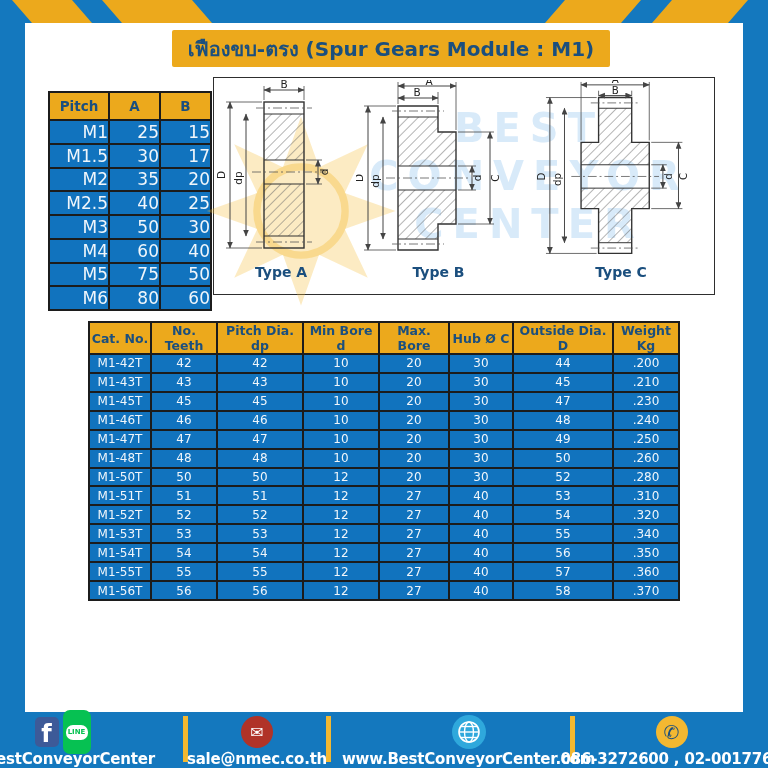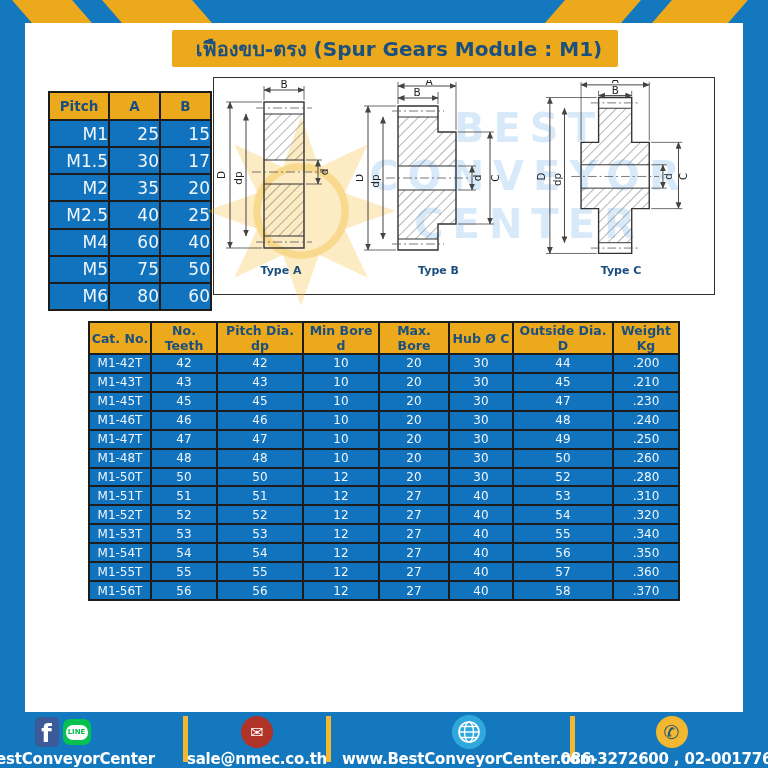--- a/index.html
+++ b/index.html
@@ -6,55 +6,55 @@
   body{width:768px;height:768px;font-family:"DejaVu Sans","Liberation Sans",sans-serif;}
   .page{position:relative;width:768px;height:768px;background:var(--frame-blue,#1478BE);overflow:hidden;}
   .stripe{position:absolute;top:0;height:23px;background:var(--header-yellow,#ECA91C);transform-origin:0 0;}
   #st-l1{left:12px;width:60px;transform:skewX(41deg);}
   #st-l2{left:102px;width:90px;transform:skewX(41deg);}
   #st-r1{left:565px;width:76px;transform:skewX(-41deg);}
   #st-r2{left:672px;width:76px;transform:skewX(-41deg);}
   .content{position:absolute;left:25px;top:23px;width:718px;height:689px;background:#ffffff;}
   .title-bar{position:absolute;left:172px;top:30px;width:438px;height:37px;background:var(--header-yellow,#ECA91C);
     display:flex;align-items:center;justify-content:center;font-size:20px;font-weight:bold;
-    color:var(--navy-text,#1B4F7E);border-radius:2px;padding-left:8px;}
+    color:var(--navy-text,#1B4F7E);border-radius:2px;}
   
   table{border-collapse:collapse;table-layout:fixed;margin-top:16px;}
   th,td{border:2px solid var(--table-border,#1C1C1C);text-align:center;vertical-align:middle;padding:0;overflow:hidden;}
   th{background:var(--header-yellow,#ECA91C);color:var(--navy-text,#1B4F7E);font-weight:bold;}
   td{background:var(--cell-blue,#1173BE);color:var(--white-text,#F0F6FB);}
   .pitch-table{position:absolute;left:48px;top:75px;width:162px;height:220px;}
   .pitch-table th{font-size:13.5px;height:26px;}
   .pitch-table td{font-size:17px;text-align:right;}
   .gear-table{position:absolute;left:88px;top:305px;width:590px;height:280px;}
   .gear-table th{font-size:12.5px;height:28px;}
   .gear-table td{font-size:12px;}
   
   .drawing-box{position:absolute;left:213px;top:77px;width:500px;height:216px;border:1px solid #2e2e2e;background:#fff;}
   .wm-text{position:absolute;left:135px;top:26px;width:360px;text-align:center;font-weight:bold;
     font-size:40px;line-height:1.2;letter-spacing:9px;color:rgba(125,185,235,0.30);pointer-events:none;}
   .wm-star{position:absolute;left:-18px;top:28px;pointer-events:none;}
   .dwg{position:absolute;top:2px;}
   #dwgA{left:2px;} #dwgB{left:142px;} #dwgC{left:322px;}
-  .type-label{position:absolute;top:186px;height:24px;text-align:center;font-size:11px;font-weight:bold;
+  .type-label{position:absolute;top:186px;height:24px;text-align:center;font-size:14px;font-weight:bold;
     color:var(--navy-text,#1B4F7E);}
   #lblA{left:2px;width:130px;} #lblB{left:142px;width:165px;} #lblC{left:322px;width:170px;}
   svg text{font-family:"DejaVu Sans",sans-serif;font-size:10.5px;fill:#222;}
   
   .footer{position:absolute;left:0;top:712px;width:768px;height:56px;background:var(--frame-blue,#1478BE);}
   .fsep{position:absolute;top:4px;width:5px;height:46px;background:var(--phone-yellow,#F3B831);}
   #sep1{left:183px;} #sep2{left:326px;} #sep3{left:570px;}
   .fsec{position:absolute;top:0;height:56px;display:flex;flex-direction:column;align-items:center;}
   #fsec1{left:0px;width:183px;} #fsec2{left:188px;width:138px;} #fsec3{left:331px;width:275px;} #fsec4{left:575px;width:193px;}
   .ficons{height:36px;display:flex;align-items:center;gap:4px;margin-top:2px;}
   .flabel{font-size:15px;font-weight:bold;color:#ffffff;letter-spacing:-0.2px;white-space:nowrap;}
   #fsec1 .ficons{margin-left:-58px;} #fsec1 .flabel{margin-left:-58px;}
   .fb-icon{width:24px;height:30px;background:var(--facebook-blue,#3D5A98);border-radius:5px;color:#fff;
     font-weight:bold;font-size:24px;display:flex;align-items:flex-end;justify-content:center;line-height:26px;}
-  .line-icon{width:28px;height:26px;background:var(--line-green,#06C152);border-radius:7px;
+  .line-icon{width:28px;height:44px;background:var(--line-green,#06C152);border-radius:7px;
     display:flex;align-items:center;justify-content:center;text-align:center;}
   .line-bubble{width:22px;height:15px;background:#fff;border-radius:7px;display:flex;align-items:center;
     justify-content:center;font-size:7px;font-weight:bold;color:var(--line-green,#06C152);}
   .mail-icon{width:32px;height:32px;border-radius:50%;background:var(--mail-red,#B03328);color:#fff;
     display:flex;align-items:center;justify-content:center;font-size:16px;}
   .globe-icon{width:34px;height:34px;border-radius:50%;background:var(--globe-blue,#2FA8DC);
     display:flex;align-items:center;justify-content:center;}
   .phone-icon{width:32px;height:32px;border-radius:50%;background:var(--phone-yellow,#F3B831);
     color:var(--navy-text,#1B4F7E);display:flex;align-items:center;justify-content:center;
     font-size:19px;font-weight:bold;}
@@ -99,20 +99,25 @@
         </tr>
         <tr>
           <td>M2</td>
           <td>35</td>
           <td>20</td>
         </tr>
         <tr>
           <td>M2.5</td>
           <td>40</td>
           <td>25</td>
+        </tr>
+        <tr>
+          <td>M3</td>
+          <td>50</td>
+          <td>30</td>
         </tr>
         <tr>
           <td>M4</td>
           <td>60</td>
           <td>40</td>
         </tr>
         <tr>
           <td>M5</td>
           <td>75</td>
           <td>50</td>

